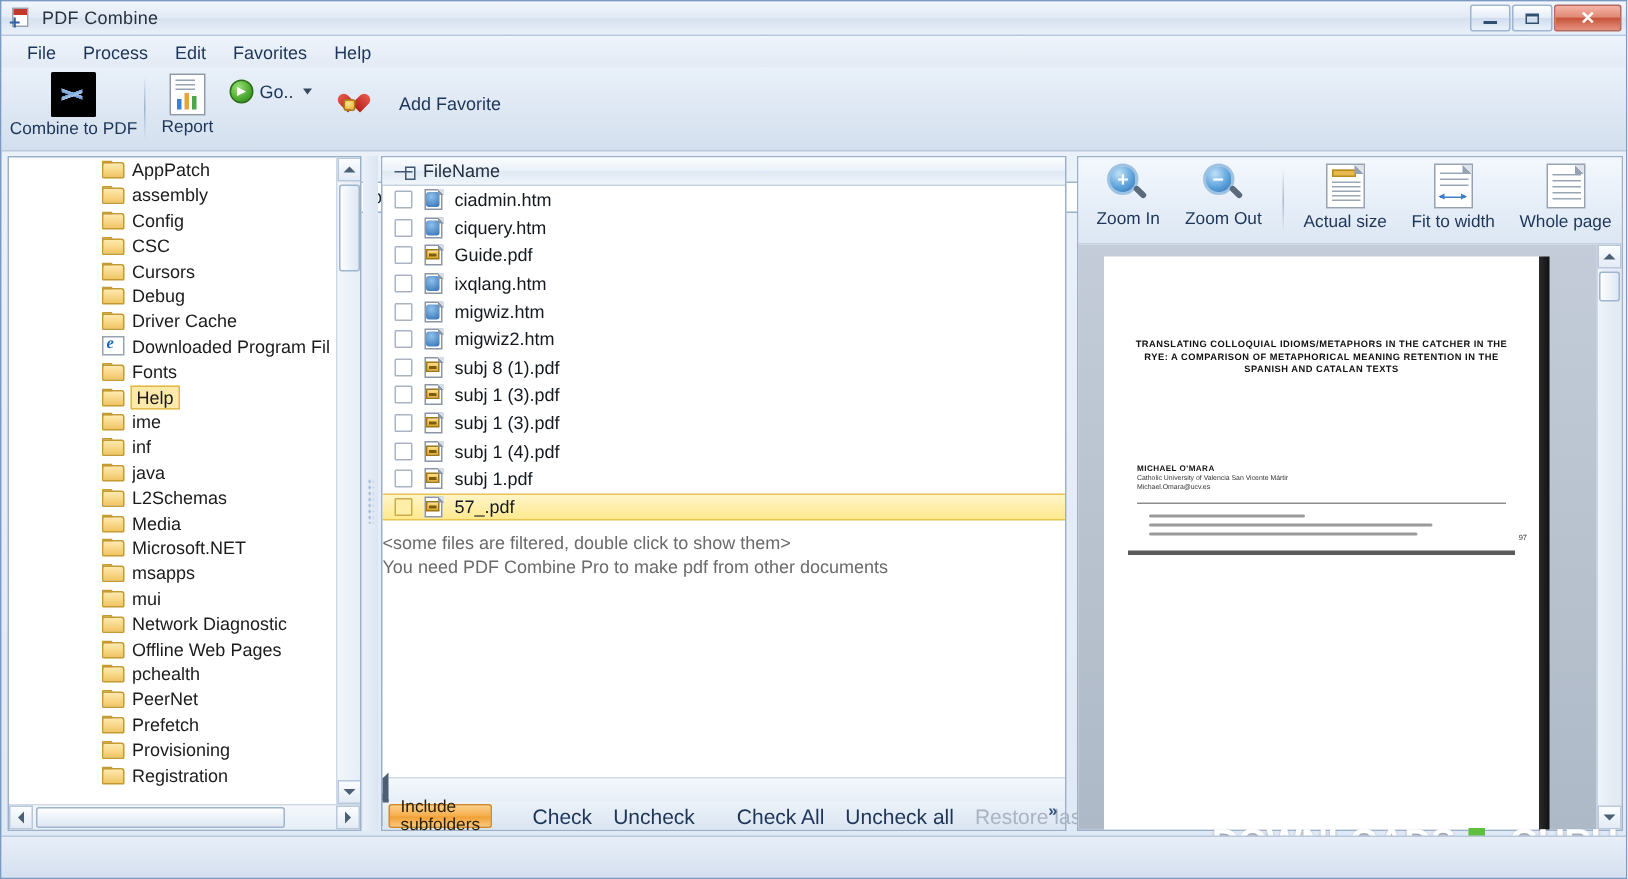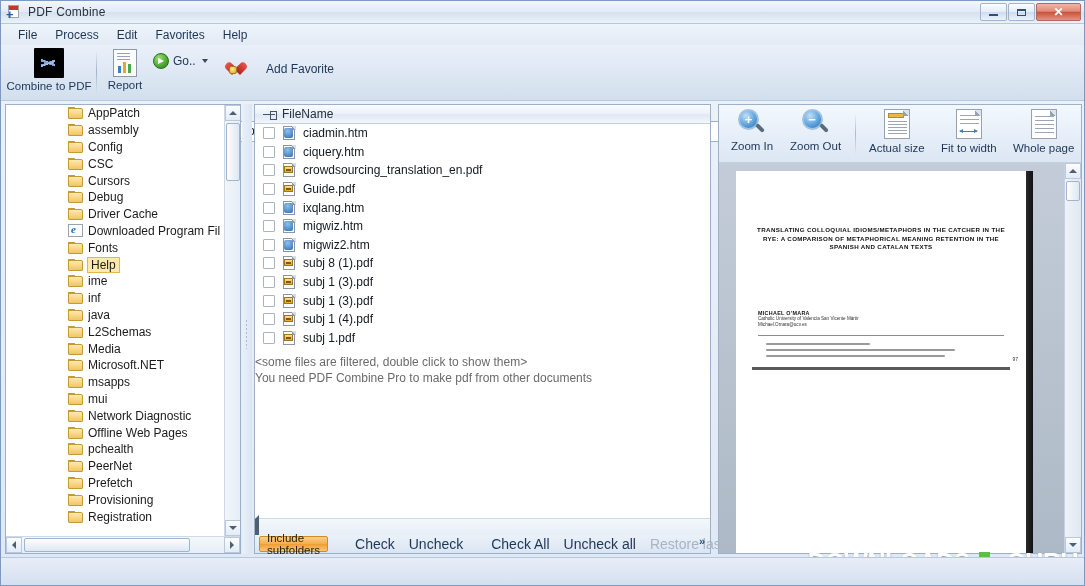--- a/index.html
+++ b/index.html
@@ -777,102 +777,102 @@
             </span>
             <span class="fname">ciquery.htm</span>
           </div>
           <div class="file-row">
             <span class="chk"></span>
             <span class="ftype pdf">
               <span class="page"></span>
               <span class="badge"></span>
               <span class="corner"></span>
             </span>
-            <span class="fname">crowdsourcing_translation_en.pdf</span>
+            <span class="fname">Guide.pdf</span>
           </div>
           <div class="file-row">
             <span class="chk"></span>
+            <span class="ftype htm">
+              <span class="page"></span>
+              <span class="badge"></span>
+              <span class="corner"></span>
+            </span>
+            <span class="fname">ixqlang.htm</span>
+          </div>
+          <div class="file-row">
+            <span class="chk"></span>
+            <span class="ftype htm">
+              <span class="page"></span>
+              <span class="badge"></span>
+              <span class="corner"></span>
+            </span>
+            <span class="fname">migwiz.htm</span>
+          </div>
+          <div class="file-row">
+            <span class="chk"></span>
+            <span class="ftype htm">
+              <span class="page"></span>
+              <span class="badge"></span>
+              <span class="corner"></span>
+            </span>
+            <span class="fname">migwiz2.htm</span>
+          </div>
+          <div class="file-row">
+            <span class="chk"></span>
             <span class="ftype pdf">
               <span class="page"></span>
               <span class="badge"></span>
               <span class="corner"></span>
             </span>
-            <span class="fname">Guide.pdf</span>
+            <span class="fname">subj 8 (1).pdf</span>
           </div>
           <div class="file-row">
             <span class="chk"></span>
-            <span class="ftype htm">
-              <span class="page"></span>
-              <span class="badge"></span>
-              <span class="corner"></span>
-            </span>
-            <span class="fname">ixqlang.htm</span>
+            <span class="ftype pdf">
+              <span class="page"></span>
+              <span class="badge"></span>
+              <span class="corner"></span>
+            </span>
+            <span class="fname">subj 1 (3).pdf</span>
           </div>
           <div class="file-row">
             <span class="chk"></span>
-            <span class="ftype htm">
-              <span class="page"></span>
-              <span class="badge"></span>
-              <span class="corner"></span>
-            </span>
-            <span class="fname">migwiz.htm</span>
+            <span class="ftype pdf">
+              <span class="page"></span>
+              <span class="badge"></span>
+              <span class="corner"></span>
+            </span>
+            <span class="fname">subj 1 (3).pdf</span>
           </div>
           <div class="file-row">
             <span class="chk"></span>
-            <span class="ftype htm">
-              <span class="page"></span>
-              <span class="badge"></span>
-              <span class="corner"></span>
-            </span>
-            <span class="fname">migwiz2.htm</span>
+            <span class="ftype pdf">
+              <span class="page"></span>
+              <span class="badge"></span>
+              <span class="corner"></span>
+            </span>
+            <span class="fname">subj 1 (4).pdf</span>
           </div>
           <div class="file-row">
             <span class="chk"></span>
             <span class="ftype pdf">
               <span class="page"></span>
               <span class="badge"></span>
               <span class="corner"></span>
             </span>
-            <span class="fname">subj 8 (1).pdf</span>
-          </div>
-          <div class="file-row">
+            <span class="fname">subj 1.pdf</span>
+          </div>
+          <div class="file-row selected">
             <span class="chk"></span>
             <span class="ftype pdf">
               <span class="page"></span>
               <span class="badge"></span>
               <span class="corner"></span>
             </span>
-            <span class="fname">subj 1 (3).pdf</span>
-          </div>
-          <div class="file-row">
-            <span class="chk"></span>
-            <span class="ftype pdf">
-              <span class="page"></span>
-              <span class="badge"></span>
-              <span class="corner"></span>
-            </span>
-            <span class="fname">subj 1 (3).pdf</span>
-          </div>
-          <div class="file-row">
-            <span class="chk"></span>
-            <span class="ftype pdf">
-              <span class="page"></span>
-              <span class="badge"></span>
-              <span class="corner"></span>
-            </span>
-            <span class="fname">subj 1 (4).pdf</span>
-          </div>
-          <div class="file-row">
-            <span class="chk"></span>
-            <span class="ftype pdf">
-              <span class="page"></span>
-              <span class="badge"></span>
-              <span class="corner"></span>
-            </span>
-            <span class="fname">subj 1.pdf</span>
+            <span class="fname">57_.pdf</span>
           </div>
         </div>
       <div class="filter-notes">
         <div>&lt;some files are filtered, double click to show them&gt;</div>
         <div>You need PDF Combine Pro to make pdf from other documents</div>
       </div>
     </div>
     <div class="files-hscroll">
       <div class="arrow-l"><span class="tri-l"></span></div>
       <div class="thumb" style="left:18px;width:158px;"></div>

